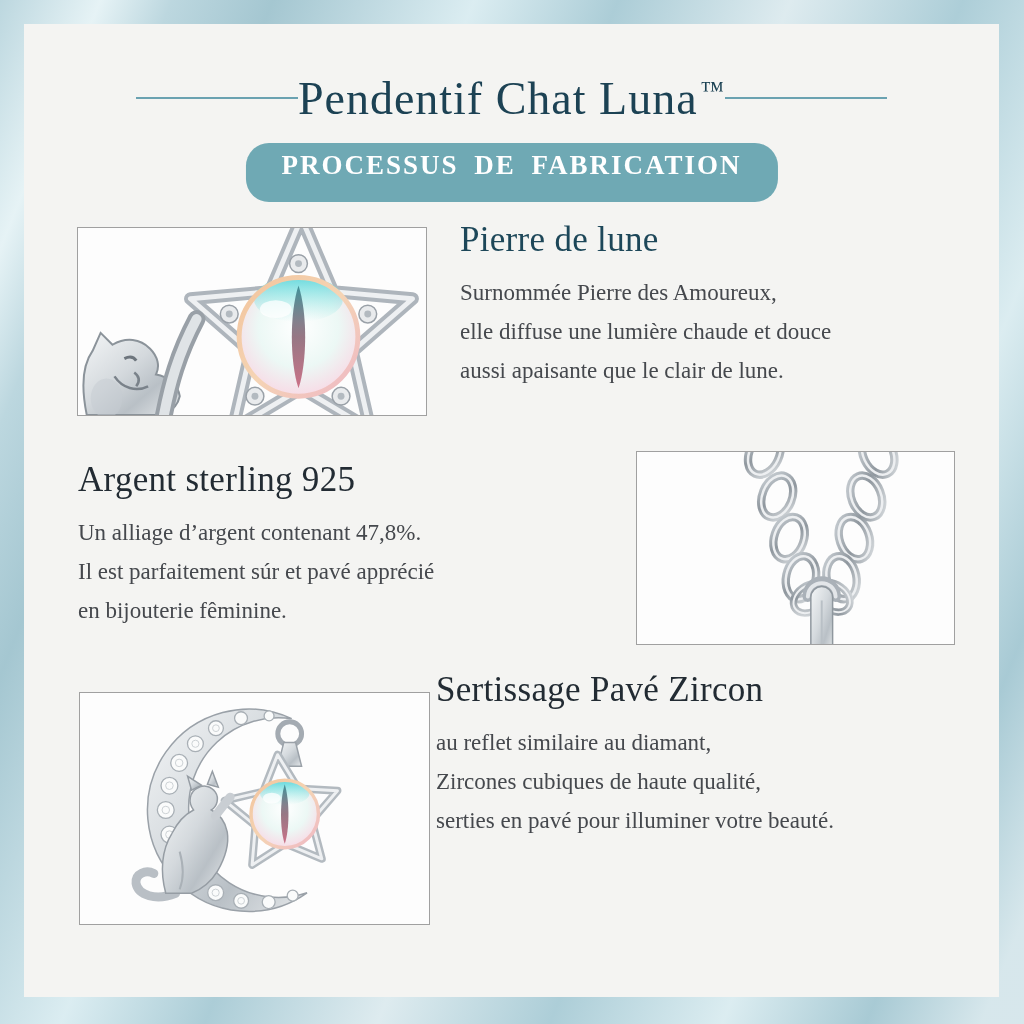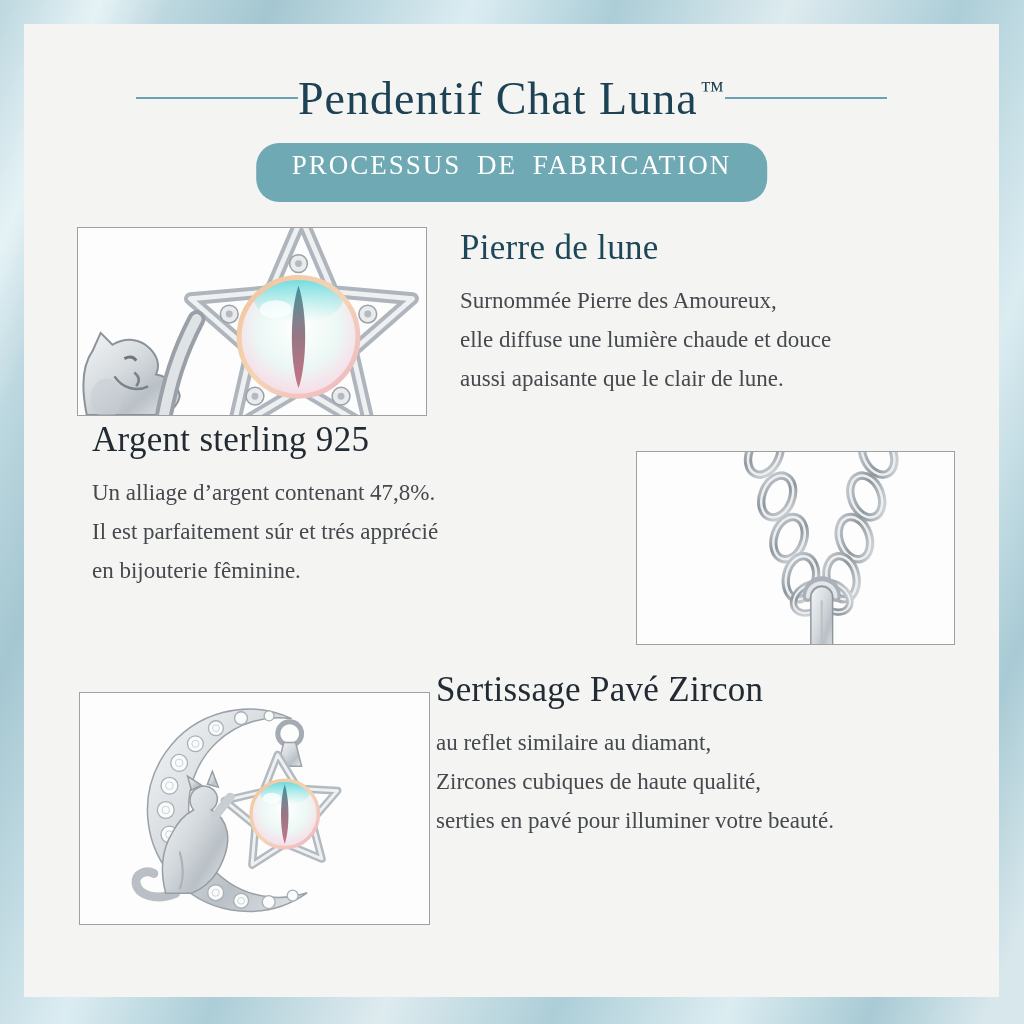--- a/index.html
+++ b/index.html
@@ -23,33 +23,33 @@
   .title-row{position:absolute;top:45px;left:0;width:100%;height:58px;
     display:flex;align-items:center;justify-content:center;}
   .rule{width:162px;height:2px;background:var(--divider,#6aa2b1);}
   h1{margin:0;font-size:46px;font-weight:500;color:var(--title,#1c4254);
     letter-spacing:1px;white-space:nowrap;}
   .tm{font-size:24px;position:relative;top:-16px;margin-left:3px;font-weight:400;}
   
   .badge{position:absolute;top:119px;left:50%;transform:translateX(-50%);
     height:59px;line-height:45px;padding:0 36px;border-radius:23px;
     background:var(--accent-teal,#6fa9b4);color:#fff;font-size:27px;
-    letter-spacing:2px;word-spacing:7px;white-space:nowrap;}
+    letter-spacing:2px;word-spacing:7px;white-space:nowrap;font-weight:bold;}
   
   .photo{position:absolute;margin:0;background:#fdfdfd;
     border:1px solid var(--image-border,#a0a0a0);box-sizing:border-box;overflow:hidden;}
   .photo svg{display:block;width:100%;height:100%;}
   .sec-text{position:absolute;}
   h2{margin:0 0 13px 0;font-size:35px;font-weight:500;letter-spacing:.3px;white-space:nowrap;}
-  .h-teal{color:var(--heading-teal,#1d4759);margin-top:8px;}
+  .h-teal{color:var(--heading-teal,#1d4759);}
   .h-dark{color:var(--heading-dark,#222b33);}
   .line{font-size:23px;line-height:39px;color:var(--body-text,#45484d);white-space:nowrap;}
   #img1{left:53px;top:203px;width:350px;height:189px;}
   #txt1{left:436px;top:196px;width:530px;}
-  #txt2{left:54px;top:396px;width:545px;margin-left:14px;}
+  #txt2{left:54px;top:436px;width:545px;}
   #img2{left:612px;top:427px;width:319px;height:194px;}
   #img3{left:55px;top:668px;width:351px;height:233px;}
   #txt3{left:412px;top:646px;width:535px;}
 </style>
 </head>
 <body>
 
 <div class="card">
 
   <div class="title-row">
@@ -140,21 +140,21 @@
   <div class="sec-text" id="txt1">
     <h2 class="h-teal">Pierre de lune</h2>
     <div class="line">Surnommée Pierre des Amoureux,</div>
     <div class="line">elle diffuse une lumière chaude et douce</div>
     <div class="line">aussi apaisante que le clair de lune.</div>
   </div>
 
   <div class="sec-text" id="txt2">
     <h2 class="h-dark">Argent sterling 925</h2>
     <div class="line">Un alliage d’argent contenant 47,8%.</div>
-    <div class="line">Il est parfaitement súr et trés apprécié</div>
+    <div class="line">Il est parfaitement súr et pavé apprécié</div>
     <div class="line">en bijouterie fêminine.</div>
   </div>
 
   <figure class="photo" id="img2">
     <svg viewBox="0 0 319 194">
       <rect width="319" height="194" fill="#fdfdfd"></rect>
       <g fill="none">
         <g transform="translate(128,2) rotate(25)">
             <ellipse rx="15" ry="22" stroke="url(#linkg)" stroke-width="8.5"></ellipse>
             <ellipse rx="15" ry="22" stroke="#edeff1" stroke-width="2.5"></ellipse>

